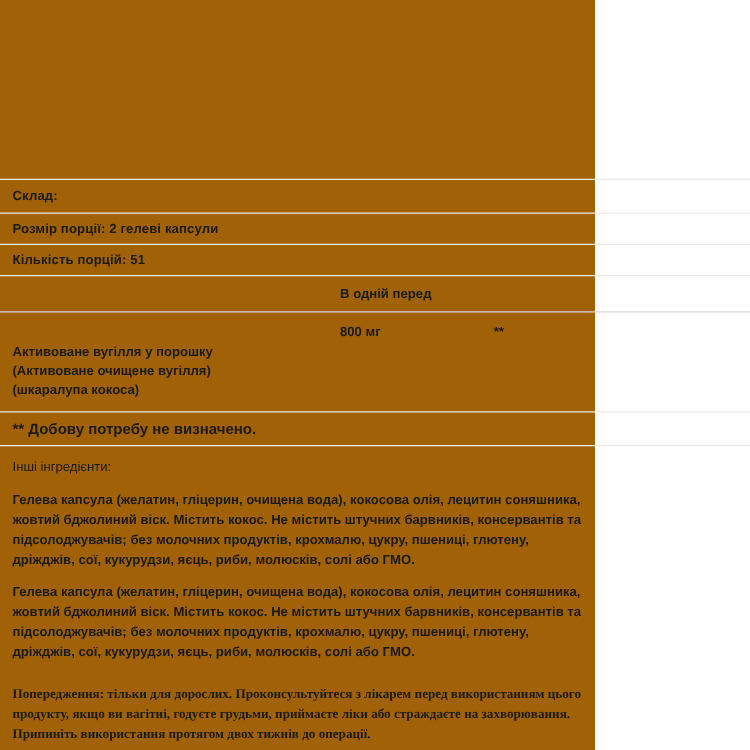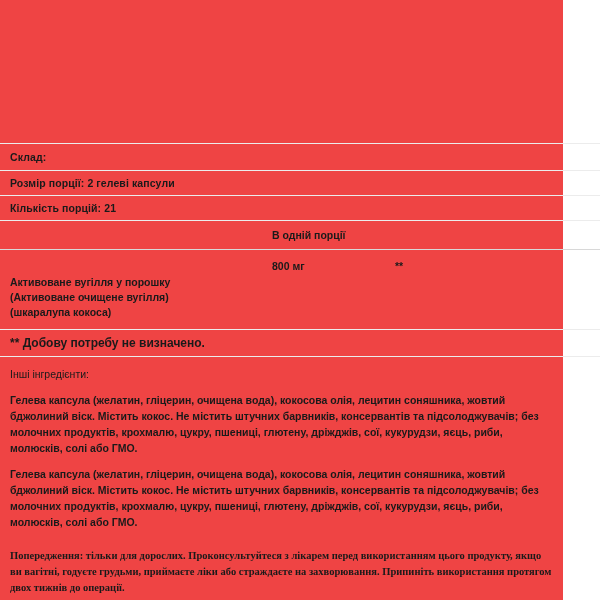--- a/index.html
+++ b/index.html
@@ -8,24 +8,24 @@
     background: #ffffff;
   }
   body {
     width: 600px;
     height: 600px;
     font-family: "Liberation Sans", "DejaVu Sans", sans-serif;
     color: #1a1a1a;
     overflow: hidden;
   }
   .page {
-    width: 563px;
+    width: 476px;
     height: 600px;
     position: relative;
-    background: #ef4444;
+    background: #a16207;
     box-sizing: border-box;
   }
   .top-spacer {
     height: 143px;
   }
   .supplement-panel {
     width: 600px;
     box-sizing: border-box;
   }
   .rule {
@@ -125,27 +125,27 @@
     <div class="rule"></div>
 
     <div class="facts-row head-label">Склад:</div>
 
     <div class="rule"></div>
 
     <div class="facts-row">Розмір порції: 2 гелеві капсули</div>
 
     <div class="rule"></div>
 
-    <div class="facts-row">Кількість порцій: 21</div>
+    <div class="facts-row">Кількість порцій: 51</div>
 
     <div class="rule"></div>
 
     <div class="cols header-cols">
       <div class="c-name"></div>
-      <div class="c-amount">В одній порції</div>
+      <div class="c-amount">В одній перед</div>
     </div>
 
     <div class="rule strong"></div>
 
     <div class="cols item-cols">
       <div class="c-name" style="white-space: pre-line; margin-top: 16px;">Активоване вугілля у порошку
 (Активоване очищене вугілля)
 (шкаралупа кокоса)</div>
       <div class="c-amount">800 мг</div>
       <div class="c-dv">**</div>

